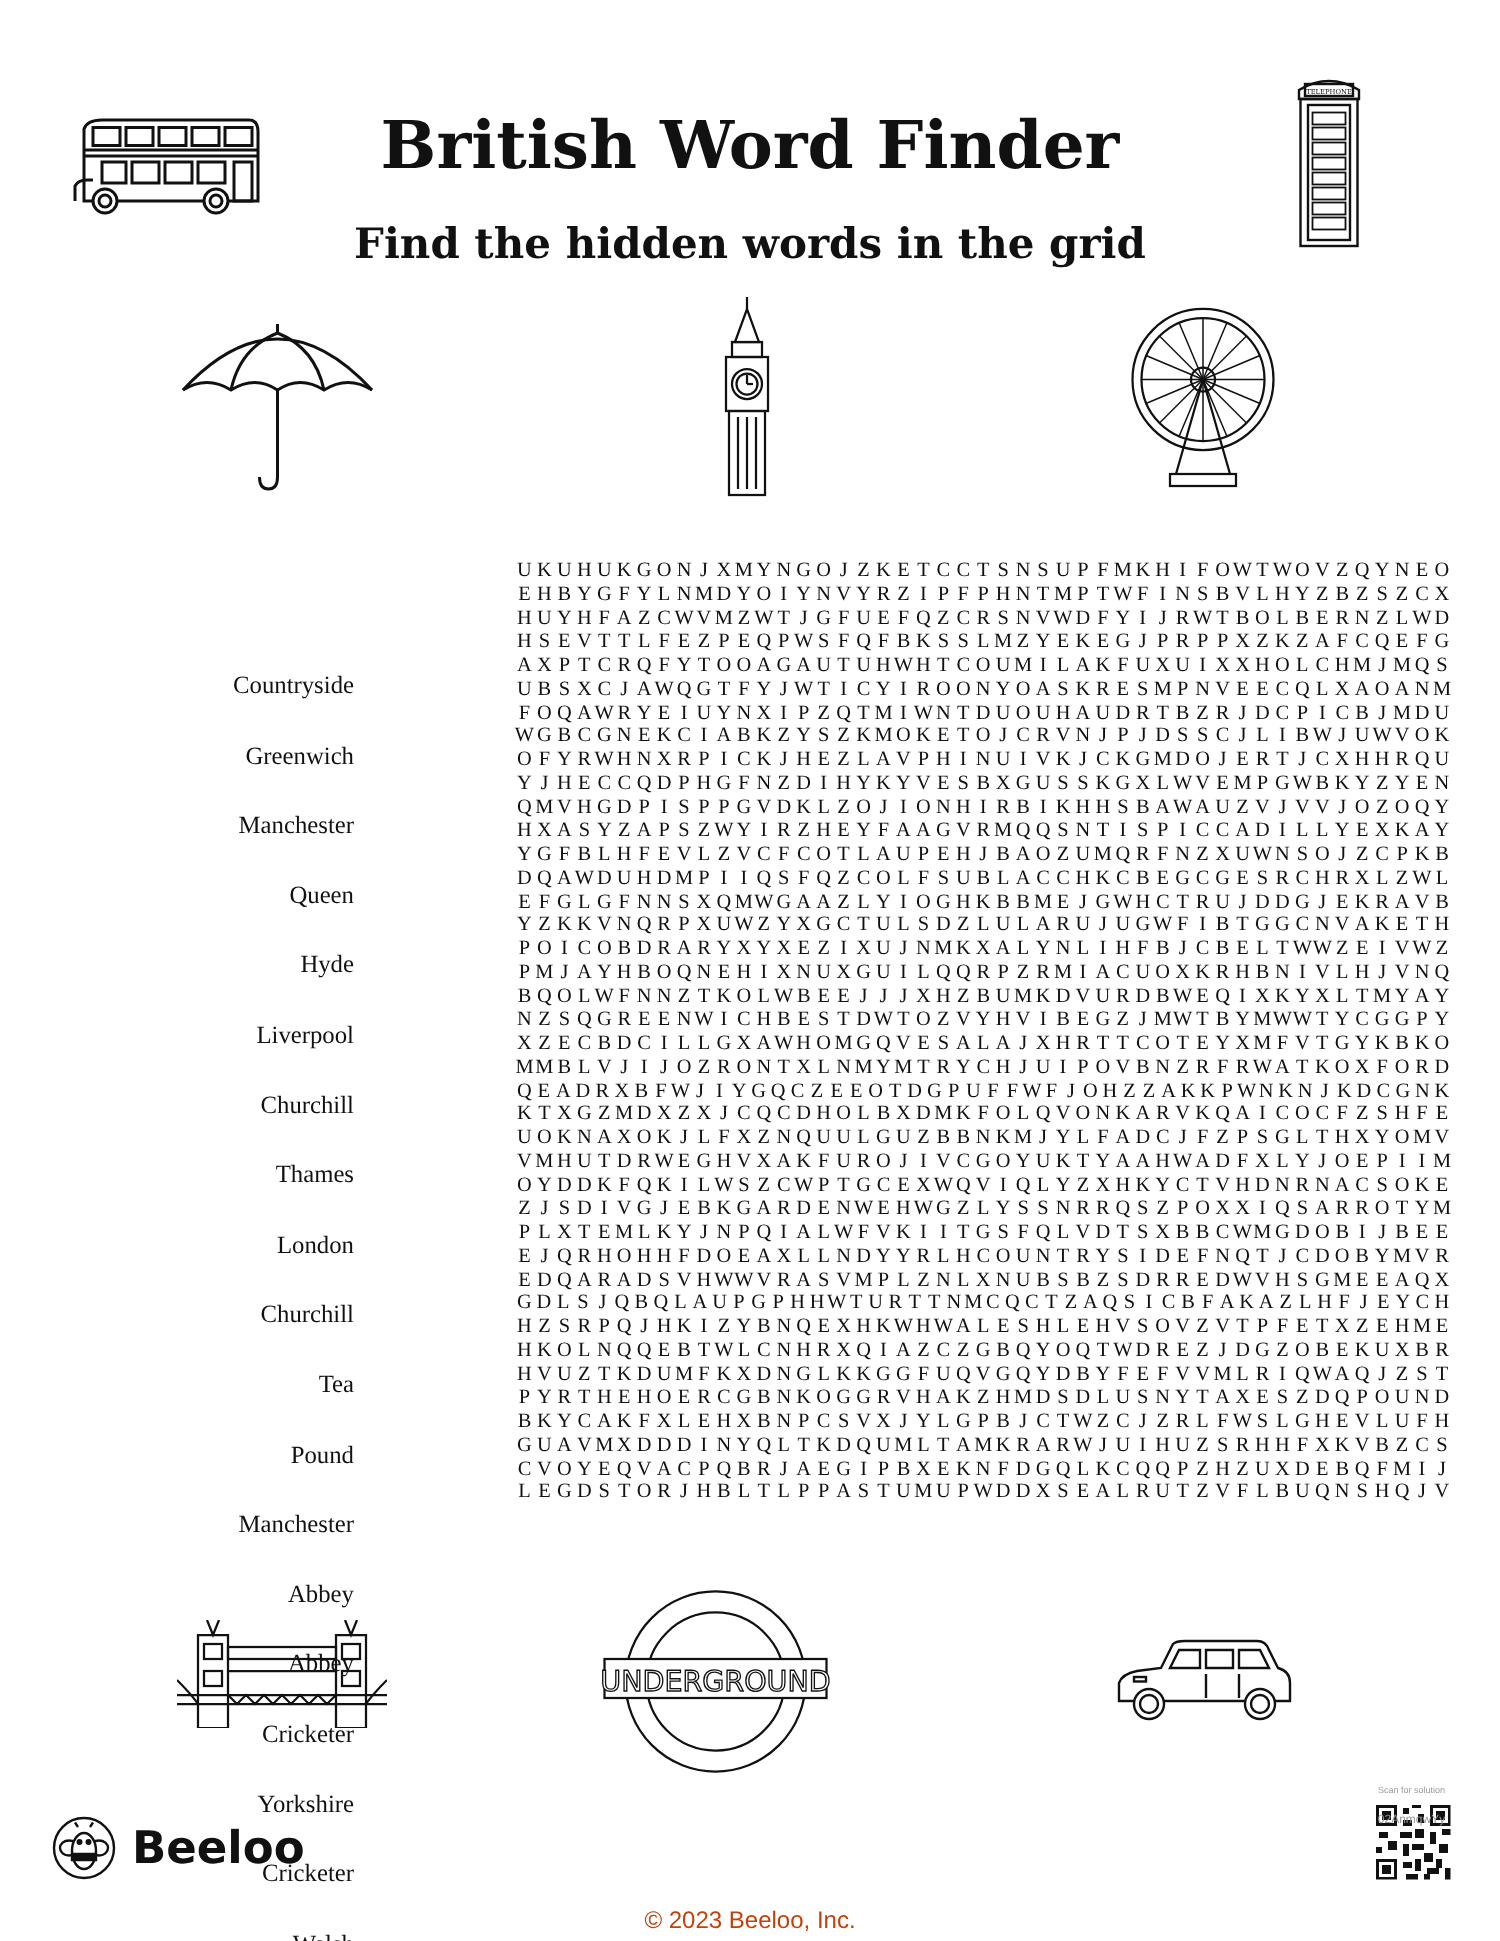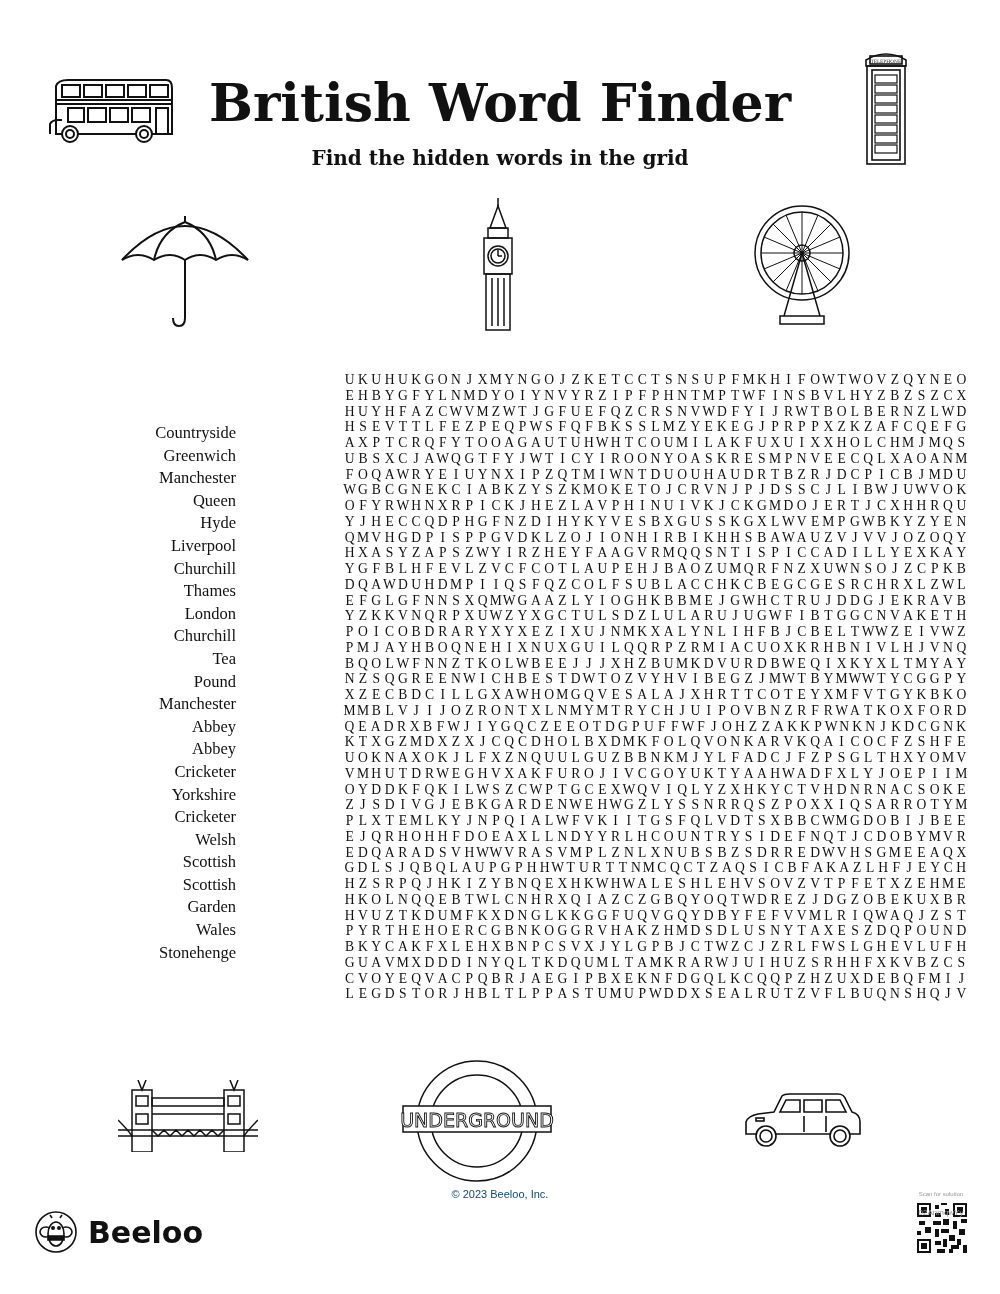--- a/index.html
+++ b/index.html
@@ -1,27 +1,27 @@
 <!DOCTYPE html>
 <html><head>
 <meta charset="utf-8">
 <style>
   html, body { margin: 0; padding: 0; background: #ffffff; }
   body { width: 1000px; height: 1294px; position: relative; overflow: hidden; font-family: "DejaVu Serif", serif; color: #111; }
-  .title { position: absolute; left: 0; right: 0; top: 72px; text-align: center; font-family: "DejaVu Serif", serif; font-weight: bold; font-size: 52px; letter-spacing: 0px; color: #111; }
-  .subtitle { position: absolute; left: 0; right: 0; top: 146px; text-align: center; font-family: "DejaVu Serif", serif; font-weight: bold; font-size: 20px; color: #111; }
+  .title { position: absolute; left: 0; right: 0; top: 72px; text-align: center; font-family: "DejaVu Serif", serif; font-weight: bold; font-size: 44px; letter-spacing: 0px; color: #111; }
+  .subtitle { position: absolute; left: 0; right: 0; top: 146px; text-align: center; font-family: "DejaVu Serif", serif; font-weight: bold; font-size: 28px; color: #111; }
   .icon { position: absolute; }
   .wordlist { position: absolute; left: 110px; top: 422px; width: 126px; text-align: right; font-family: "Liberation Serif", serif; font-size: 16.5px; line-height: 22.6px; }
-  .wordlist div { white-space: nowrap; }
+  .wordlist div { white-space: nowrap; margin-top: 24px; }
   .grid { position: absolute; left: 343px; top: 372px; width: 625px; font-family: "Liberation Serif", serif; font-size: 13.6px; line-height: 15.75px; letter-spacing: 0; }
   .grid-row { display: flex; justify-content: space-between; height: 15.75px; }
   .grid-row span { width: 15.6px; text-align: center; }
   .logo { position: absolute; left: 34px; top: 1210px; display: flex; align-items: center; }
   .logo-text { font-family: "DejaVu Sans", sans-serif; font-weight: bold; font-size: 30px; margin-left: 10px; color: #111; }
-  .copyright { position: absolute; left: 0; right: 0; top: 1188px; text-align: center; font-family: "Liberation Sans", sans-serif; font-size: 11px; color: #0c4a6e; }
+  .copyright { position: absolute; left: 0; right: 0; top: 1272px; text-align: center; font-family: "Liberation Sans", sans-serif; font-size: 16px; color: #c2410c; }
   .qr-label { position: absolute; left: 905px; top: 1191px; width: 72px; text-align: center; font-family: "Liberation Sans", sans-serif; font-size: 6px; color: #999; }
   .qr-code-text { position: absolute; left: 905px; top: 1208px; width: 72px; text-align: center; font-family: Liberation Sans, sans-serif; font-size: 8px; color: #999; }
   .qr { position: absolute; left: 917px; top: 1203px; width: 50px; height: 50px; }
 </style>
 </head>
 <body>
 
 <div class="title">British Word Finder</div>
 <div class="subtitle">Find the hidden words in the grid</div>
 

